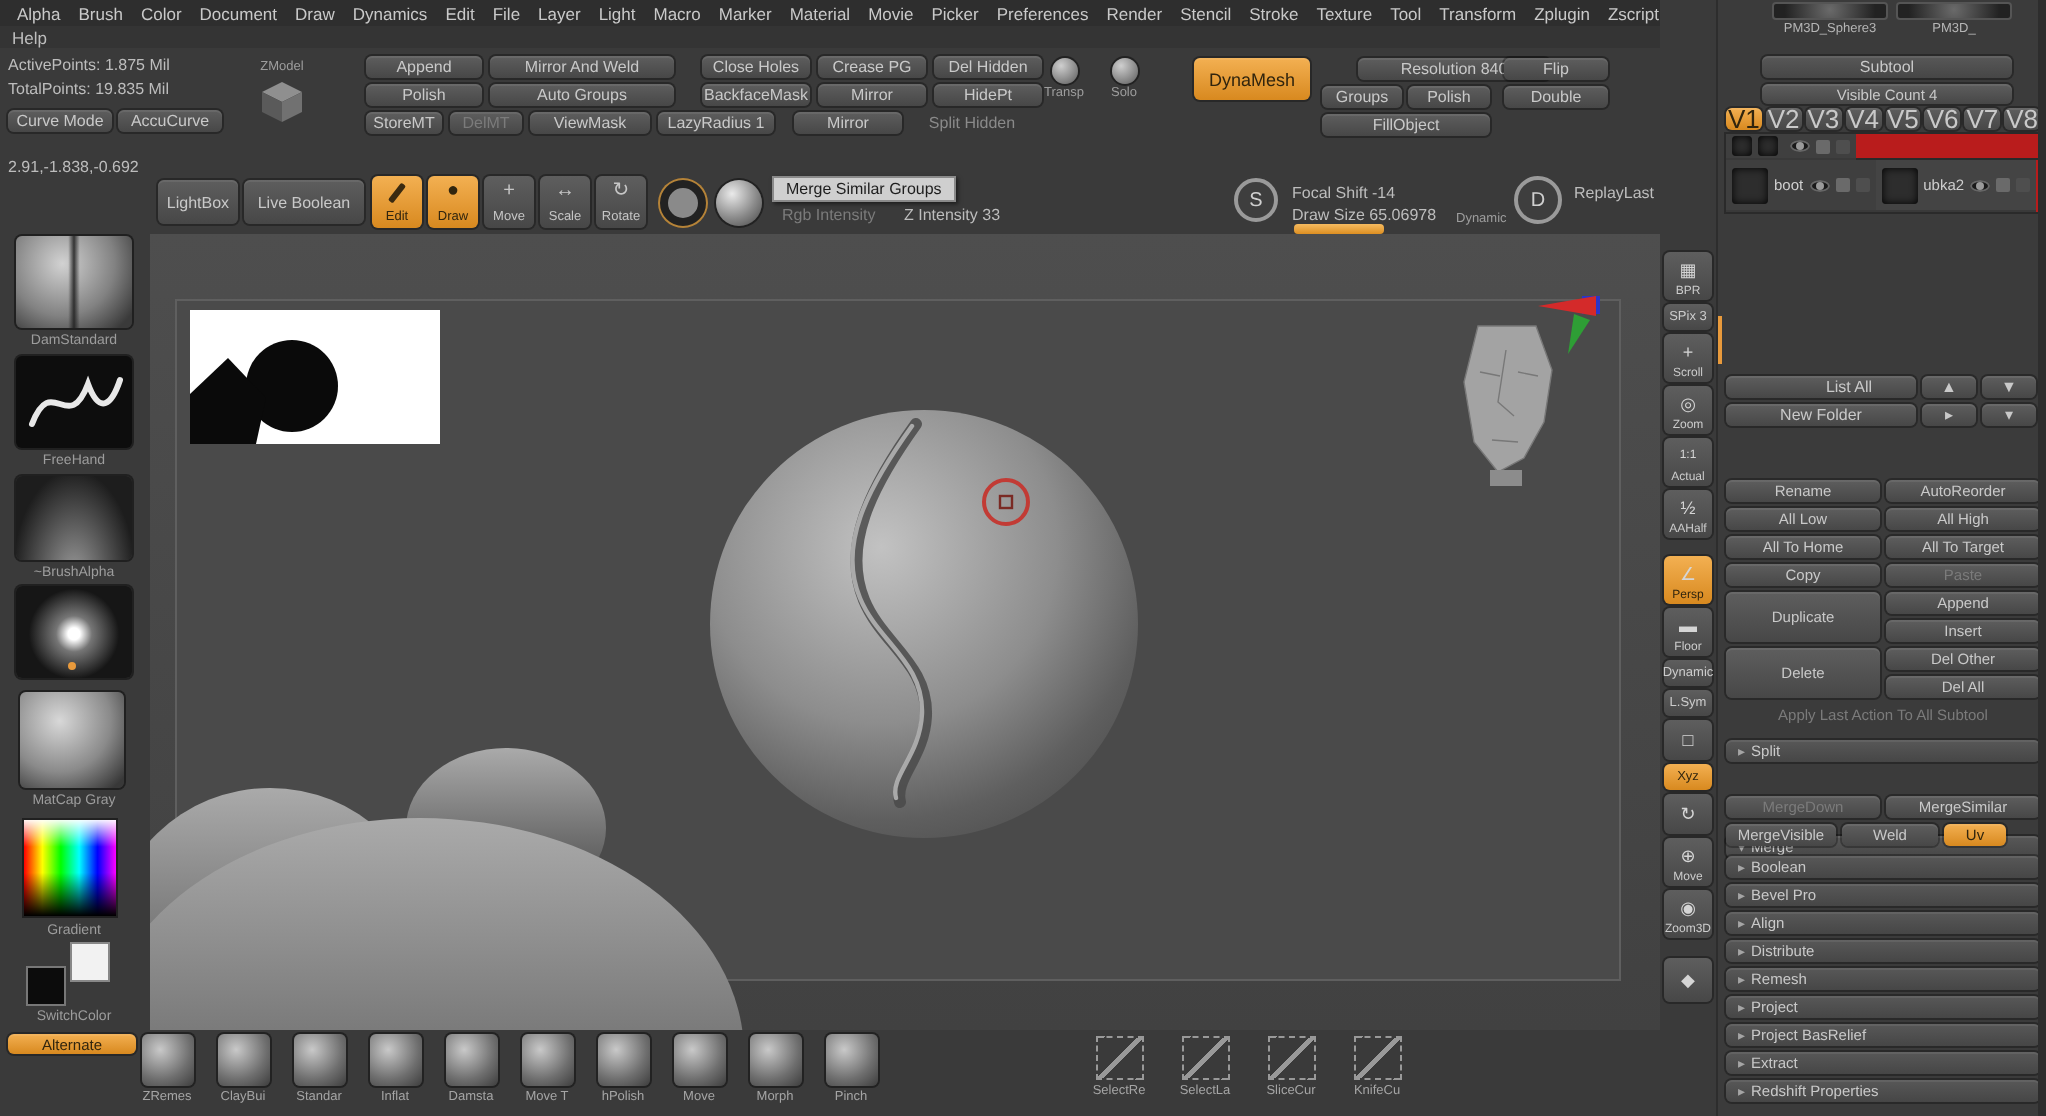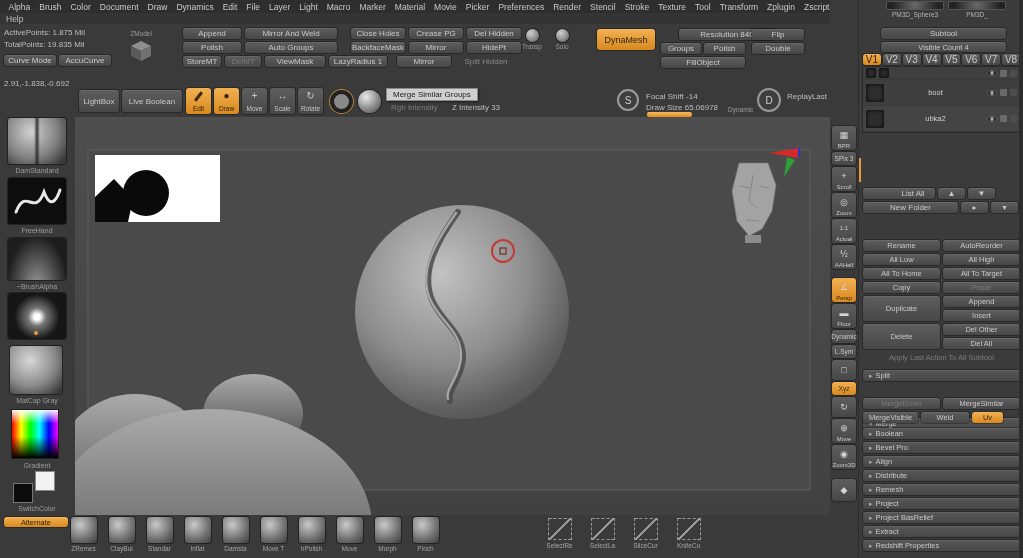--- a/index.html
+++ b/index.html
@@ -48,23 +48,23 @@
   .vstrip{left:831px;top:126px;width:26px;display:flex;flex-direction:column;gap:2px;align-items:center;}
   .vbtn{width:24px;height:24px;background:linear-gradient(#5e5e5e,#474747);border-radius:3px;display:flex;flex-direction:column;align-items:center;justify-content:flex-end;font-size:6px;color:#ccc;padding-bottom:1px;box-shadow:0 0 0 1px rgba(0,0,0,.3);}
   .vbtn .g{flex:1;display:flex;align-items:center;font-size:9px;color:#d5d5d5;}
   .vbtn.short{height:13px;justify-content:center;font-size:6.5px;}
   
   .panel{left:858px;top:0;width:165px;height:558px;background:#3b3b3b;border-left:1px solid #2d2d2d;}
   .toolcell{flex:1;display:flex;flex-direction:column;align-items:center;gap:1px;overflow:hidden;}
   .toolthumb{width:100%;height:9px;background:radial-gradient(circle at 50% 40%,#6a6a6a,#222 80%);border:1px solid #555;border-radius:2px;}
   .toollabel{font-size:6.5px;color:#b5b5b5;white-space:nowrap;}
   .vrow{display:flex;gap:2px;}
-  .vrow .btn{flex:1;font-size:10px;}
+  .vrow .btn{flex:1;font-size:13px;}
   .vrow .btn:first-child{background:linear-gradient(#f3b052,#d8891f);color:#31250e;}
-  .stlist{display:flex;flex-direction:column;background:#fde047;box-shadow:0 0 0 1px #2a2a2a;}
+  .stlist{display:flex;background:#b91c1c;box-shadow:0 0 0 1px #2a2a2a;}
   .strow{height:26px;display:flex;align-items:center;gap:3px;padding:0 3px;background:#444;border-bottom:1px solid #393939;}
   .strow:nth-child(odd){background:#3f3f3f;}
   .strow.partial{height:13px;overflow:hidden;}
   .strow.selected{background:#636363;box-shadow:inset 0 0 0 1px #8c8c8c;}
   .stthumb{width:18px;height:18px;background:#2d2d2d;border-radius:2px;box-shadow:inset 0 0 4px #000;flex:none;}
   .strow.selected .stthumb{background:radial-gradient(circle at 35% 30%,#ddd,#777 65%,#3e3e3e);border-radius:50%;}
   .stname{flex:1;text-align:center;font-size:7.5px;color:#cfcfcf;overflow:hidden;}
   .eye{width:10px;height:6px;border-radius:50%;background:#191919;box-shadow:inset 0 0 0 1px #666;position:relative;flex:none;}
   .eye::after{content:"";position:absolute;left:3px;top:1px;width:4px;height:4px;border-radius:50%;background:#9a9a9a;}
   .stico{width:7px;height:7px;background:#6a6a6a;border-radius:1px;flex:none;}
@@ -388,21 +388,21 @@
         <div class="strow">
         <span class="stthumb"></span>
         <span class="stname">ubka2</span>
         <span class="eye"></span>
         <span class="stico"></span>
         <span class="stico dim"></span>
       </div>
       </div>
   </div>
   <div class="abs" style="left:4px;top:188px;width:157px;display:flex;gap:3px;">
-    <div class="btn" style="width:72px;padding-left:28px;">List All</div>
+    <div class="btn" style="width:95px;padding-left:28px;">List All</div>
     <div class="btn" style="width:27px;">
         <span>▲</span>
       </div>
     <div class="btn" style="width:27px;">
         <span>▼</span>
       </div>
   </div>
   <div class="abs" style="left:4px;top:202px;width:157px;display:flex;gap:3px;">
     <div class="btn" style="width:95px;">New Folder</div>
     <div class="btn" style="width:27px;">

